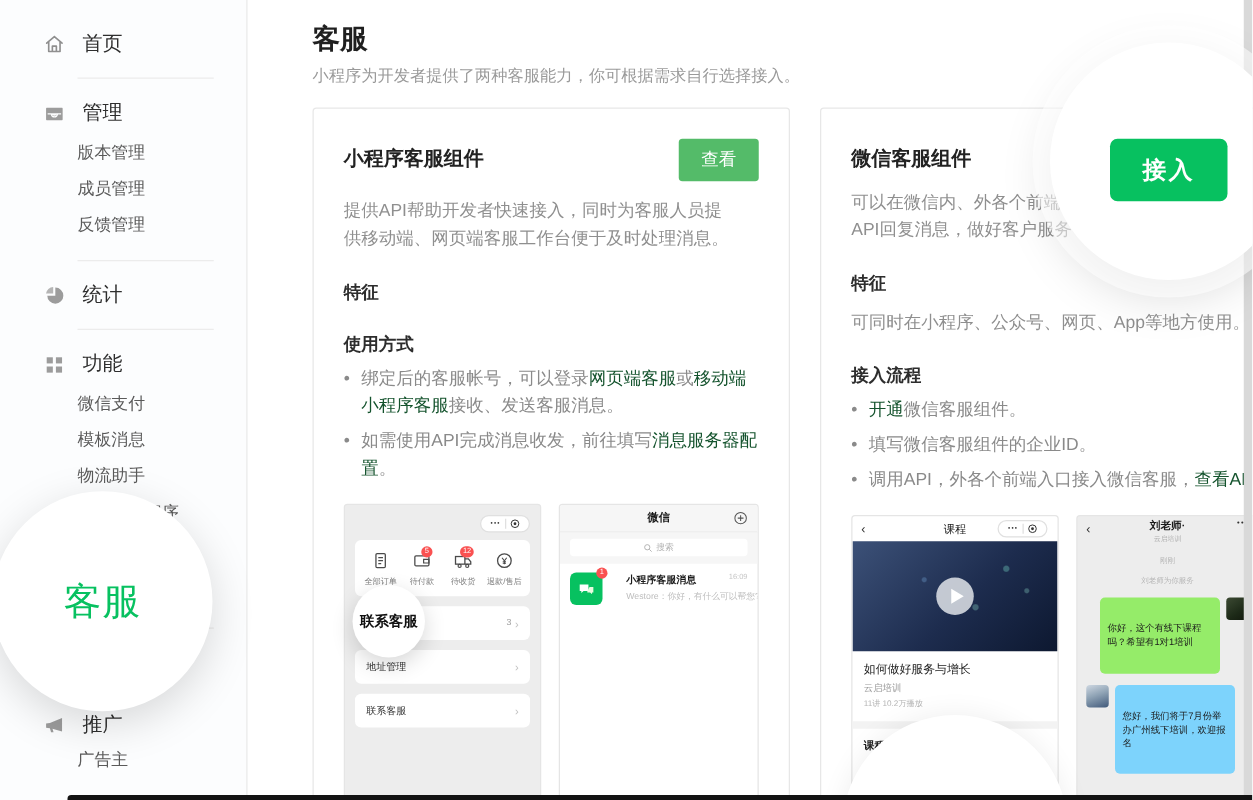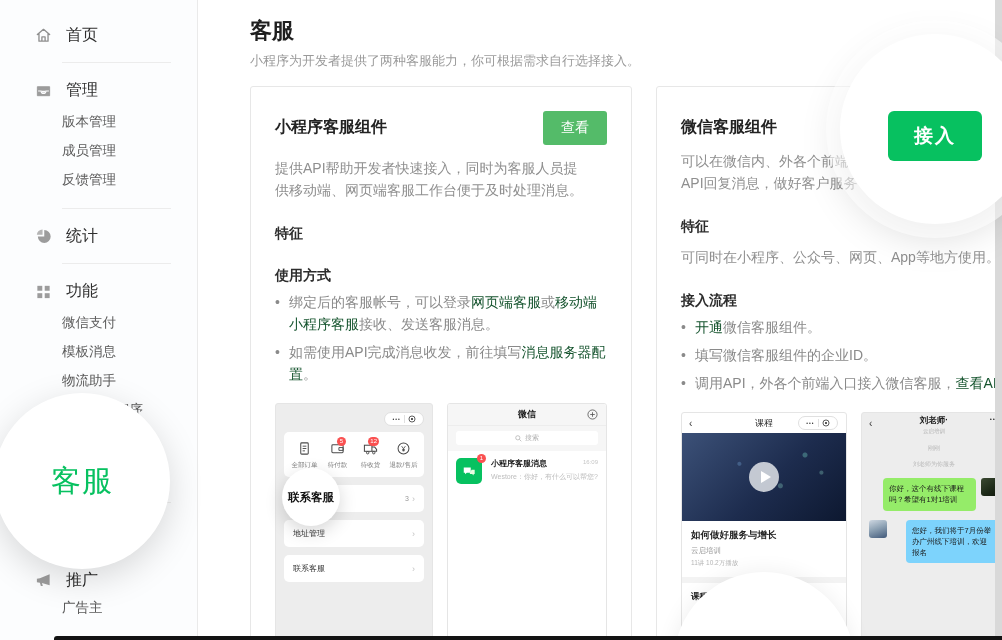--- a/index.html
+++ b/index.html
@@ -66,21 +66,21 @@
   .chev { color:#c2c2c2; font-size:9px; }
 
   
   .ph-wx { width:162px; background:#fff; }
   .wx-head { background:#f6f6f6; height:22px; display:flex; align-items:center; justify-content:center;
     position:relative; font-size:9px; font-weight:bold; color:#1a1a1a; border-bottom:1px solid #ededed; }
   .wx-head .plus { position:absolute; right:8px; top:5px; }
   .wx-search-wrap { background:#f6f6f6; padding:5px 8px 6px 8px; }
   .wx-search { background:#fff; border-radius:3px; height:14px; display:flex; align-items:center;
     justify-content:center; gap:3px; font-size:7px; color:#b2b2b2; }
-  .wx-item { display:flex; padding:7px 8px; gap:9px; position:relative; }
+  .wx-item { display:flex; padding:7px 8px; gap:19px; position:relative; }
   .wx-avatar { width:26px; height:26px; border-radius:5px; background:#07C160; position:relative;
     display:flex; align-items:center; justify-content:center; flex:0 0 26px; }
   .wx-avatar .mini-badge { top:-4px; right:-4px; }
   .wx-texts { flex:1; min-width:0; }
   .wx-name { font-size:8px; font-weight:bold; color:#1a1a1a; }
   .wx-prev { font-size:7px; color:#bdbdbd; margin-top:3px; white-space:nowrap; }
   .wx-time { position:absolute; right:8px; top:8px; font-size:6px; color:#c6c6c6; }
 
   
   .ph-course { width:166px; background:#fff; }
@@ -93,42 +93,42 @@
       radial-gradient(circle at 60% 60%, rgba(150,230,210,.3) 0 2px, transparent 3px),
       radial-gradient(circle at 85% 45%, rgba(150,230,210,.3) 0 1.5px, transparent 2.5px),
       radial-gradient(circle at 35% 35%, rgba(140,200,255,.25) 0 1.5px, transparent 2.5px),
       linear-gradient(135deg,#3c5178 0%,#1d2c4e 55%,#0d1830 100%);
     display:flex; align-items:center; justify-content:center; }
   .play { width:30px; height:30px; border-radius:50%; background:rgba(225,228,233,.85);
     display:flex; align-items:center; justify-content:center; }
   .play .tri { width:0; height:0; border-left:10px solid #fff; border-top:6px solid transparent;
     border-bottom:6px solid transparent; margin-left:3px; }
   .crs-info { padding:8px 9px 9px 9px; }
-  .crs-title { font-size:9.5px; font-weight:bold; color:#222; }
+  .crs-title { font-size:9.5px; font-weight:normal; color:#222; }
   .crs-prov { font-size:7.5px; color:#9a9a9a; margin-top:4px; }
   .crs-meta { font-size:6.5px; color:#b5b5b5; margin-top:3px; }
   .crs-band { height:6px; background:#f3f3f3; }
   .crs-sec { padding:8px 9px; }
   .crs-sec-h { font-size:8.5px; font-weight:bold; color:#222; }
   .crs-pt { font-size:7px; color:#9b9b9b; line-height:1.65; margin-top:5px; display:flex; }
   .crs-pt .dot { width:7px; flex:0 0 7px; }
 
   
   .ph-chat { width:146px; background:#ededed; }
   .cht-head { height:24px; display:flex; flex-direction:column; align-items:center; justify-content:center;
     position:relative; }
   .cht-head .back { position:absolute; left:7px; top:5px; font-size:10px; color:#333; }
   .cht-head .more { position:absolute; right:7px; top:3px; font-size:9px; color:#333; letter-spacing:1px;}
   .cht-name { font-size:8.5px; font-weight:bold; color:#1a1a1a; }
   .cht-org { font-size:5.5px; color:#b0b0b0; margin-top:1px; }
   .cht-center { text-align:center; font-size:6px; color:#b8b8b8; margin-top:7px; }
   .msg { display:flex; padding:0 7px; margin-top:9px; gap:5px; }
   .msg.out { justify-content:flex-end; }
-  .bubble { border-radius:4px; padding:5px 6px; font-size:7.5px; line-height:1.5; color:#1a1a1a;
-    max-width:96px;margin-left:14px; }
+  .bubble { border-radius:4px; padding:19px 6px; font-size:7.5px; line-height:1.5; color:#1a1a1a;
+    max-width:96px; }
   .bubble.green { background:#95ec69; }
   .bubble.white { background:#7dd3fc; }
   .avatar { width:18px; height:18px; border-radius:3px; flex:0 0 18px; }
   .av-plant { background:linear-gradient(145deg,#3c4a33 0%,#1d2a18 60%,#11180d 100%); }
   .av-person { background:linear-gradient(160deg,#cfd8e2 0%,#8fa3b5 45%,#41597a 100%); }
 
   
   .spot { position:absolute; border-radius:50%; background:#fff; z-index:10;
     display:flex; align-items:center; justify-content:center; }
   .spot-sidebar { left:-6px; top:393px; width:176px; height:176px;

